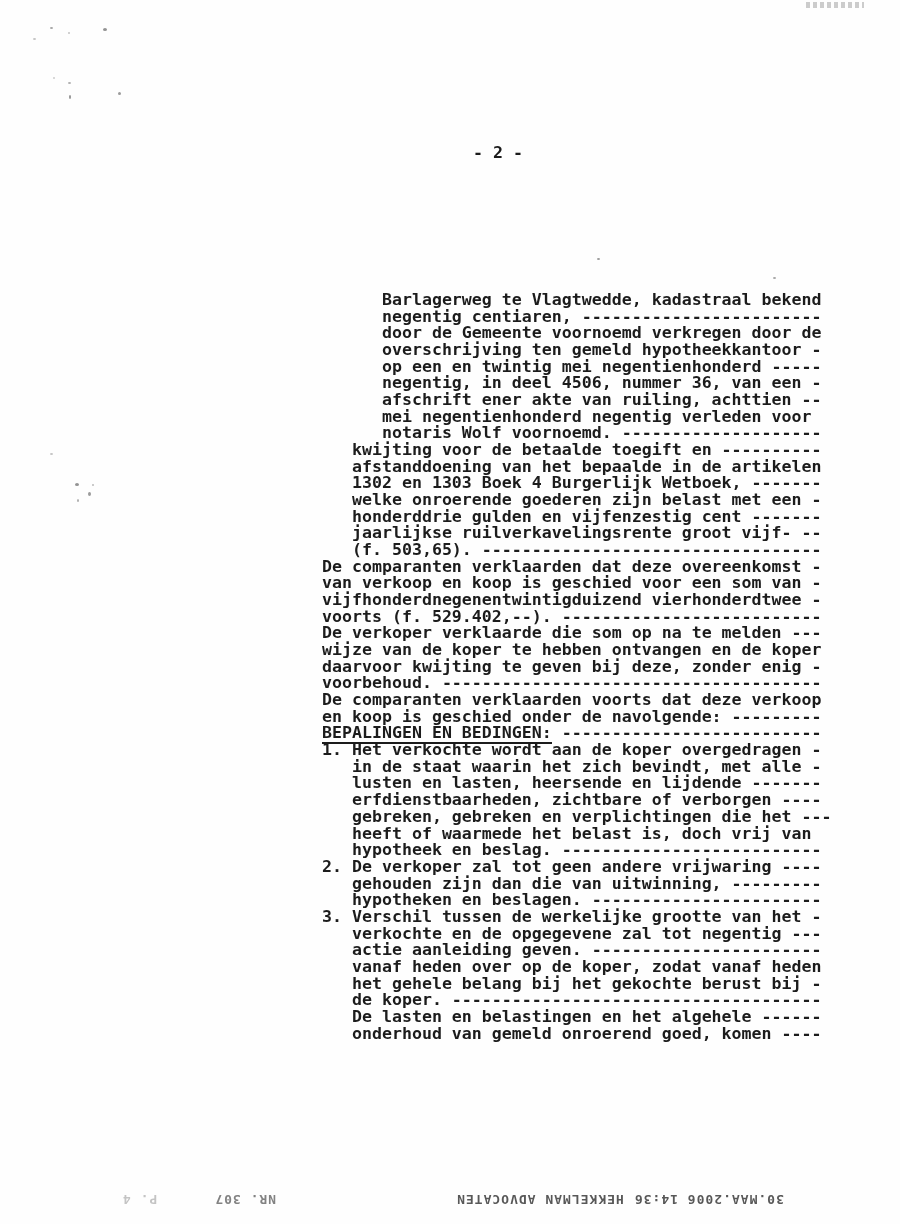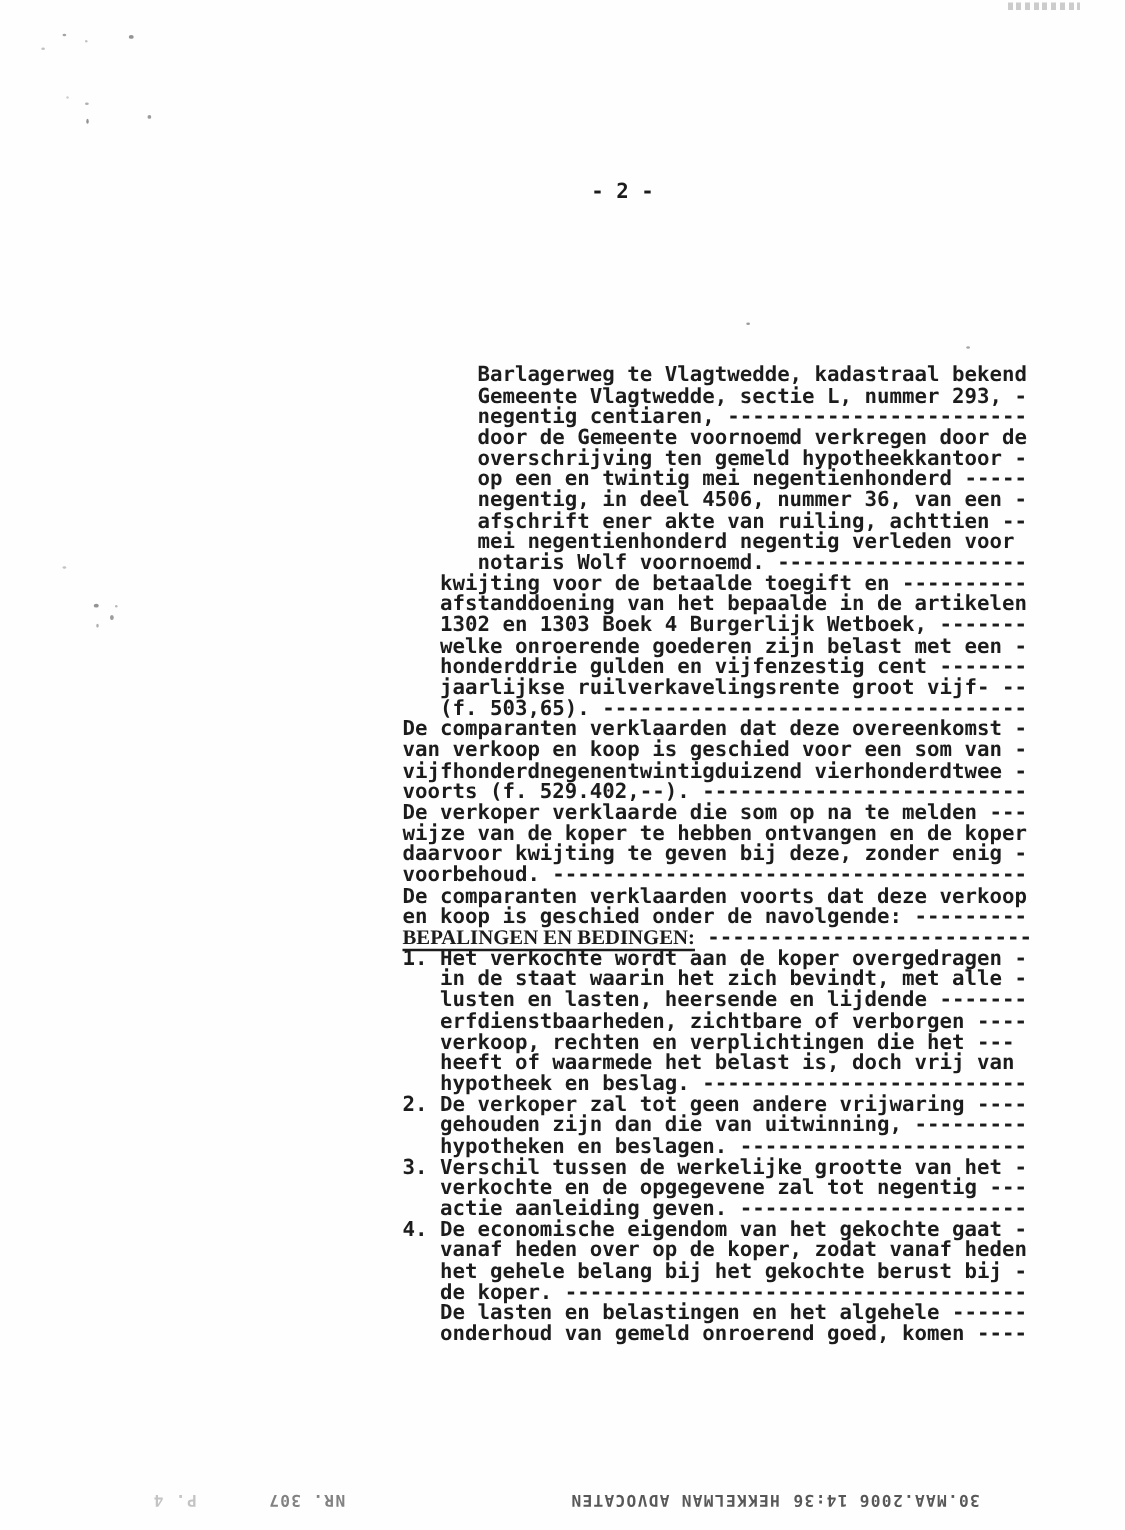--- a/index.html
+++ b/index.html
@@ -36,21 +36,20 @@
   .doc-line {
     white-space: pre;
     font-size: 16.6px;
     line-height: 16.67px;
     font-weight: 700;
     color: #1c1c1c;
   }
   .underlined {
     border-bottom: 2px solid #1c1c1c;
     padding-bottom: 0px;
-    font-family: Liberation Serif, serif;
   }
   
   .fax-footer {
     position: absolute;
     left: 122px;
     top: 1192px;
     display: flex;
     align-items: center;
     transform: rotate(180deg);
     font-size: 13px;
@@ -101,21 +100,20 @@
     <div class="noise-dot" style="left:75px;  top:483px; width:4px; height:3px; opacity:.55;"></div>
     <div class="noise-dot" style="left:92px;  top:484px; width:2px; height:2px; opacity:.35;"></div>
     <div class="noise-dot" style="left:88px;  top:492px; width:3px; height:4px; opacity:.5;"></div>
     <div class="noise-dot" style="left:77px;  top:499px; width:2px; height:3px; opacity:.4;"></div>
   </div>
 
   <div class="page-number">- 2 -</div>
 
   <div class="doc-body">
       <div class="doc-line">      Barlagerweg te Vlagtwedde, kadastraal bekend</div>
-      <div class="doc-line">      Gemeente Vlagtwedde, sectie L, nummer 293, -</div>
       <div class="doc-line">      negentig centiaren, ------------------------</div>
       <div class="doc-line">      door de Gemeente voornoemd verkregen door de</div>
       <div class="doc-line">      overschrijving ten gemeld hypotheekkantoor -</div>
       <div class="doc-line">      op een en twintig mei negentienhonderd -----</div>
       <div class="doc-line">      negentig, in deel 4506, nummer 36, van een -</div>
       <div class="doc-line">      afschrift ener akte van ruiling, achttien --</div>
       <div class="doc-line">      mei negentienhonderd negentig verleden voor</div>
       <div class="doc-line">      notaris Wolf voornoemd. --------------------</div>
       <div class="doc-line">   kwijting voor de betaalde toegift en ----------</div>
       <div class="doc-line">   afstanddoening van het bepaalde in de artikelen</div>
@@ -132,30 +130,29 @@
       <div class="doc-line">wijze van de koper te hebben ontvangen en de koper</div>
       <div class="doc-line">daarvoor kwijting te geven bij deze, zonder enig -</div>
       <div class="doc-line">voorbehoud. --------------------------------------</div>
       <div class="doc-line">De comparanten verklaarden voorts dat deze verkoop</div>
       <div class="doc-line">en koop is geschied onder de navolgende: ---------</div>
       <div class="doc-line"><span class="underlined">BEPALINGEN EN BEDINGEN:</span> --------------------------</div>
       <div class="doc-line">1. Het verkochte wordt aan de koper overgedragen -</div>
       <div class="doc-line">   in de staat waarin het zich bevindt, met alle -</div>
       <div class="doc-line">   lusten en lasten, heersende en lijdende -------</div>
       <div class="doc-line">   erfdienstbaarheden, zichtbare of verborgen ----</div>
-      <div class="doc-line">   verkoop, rechten en verplichtingen die het ---</div>
+      <div class="doc-line">   gebreken, gebreken en verplichtingen die het ---</div>
       <div class="doc-line">   heeft of waarmede het belast is, doch vrij van</div>
       <div class="doc-line">   hypotheek en beslag. --------------------------</div>
       <div class="doc-line">2. De verkoper zal tot geen andere vrijwaring ----</div>
       <div class="doc-line">   gehouden zijn dan die van uitwinning, ---------</div>
       <div class="doc-line">   hypotheken en beslagen. -----------------------</div>
       <div class="doc-line">3. Verschil tussen de werkelijke grootte van het -</div>
       <div class="doc-line">   verkochte en de opgegevene zal tot negentig ---</div>
       <div class="doc-line">   actie aanleiding geven. -----------------------</div>
-      <div class="doc-line">4. De economische eigendom van het gekochte gaat -</div>
       <div class="doc-line">   vanaf heden over op de koper, zodat vanaf heden</div>
       <div class="doc-line">   het gehele belang bij het gekochte berust bij -</div>
       <div class="doc-line">   de koper. -------------------------------------</div>
       <div class="doc-line">   De lasten en belastingen en het algehele ------</div>
       <div class="doc-line">   onderhoud van gemeld onroerend goed, komen ----</div>
     </div>
 
   <div class="fax-footer">
     <span class="fax-seg-date">30.MAA.2006 14:36</span>
     <span class="fax-seg-name">HEKKELMAN ADVOCATEN</span>

